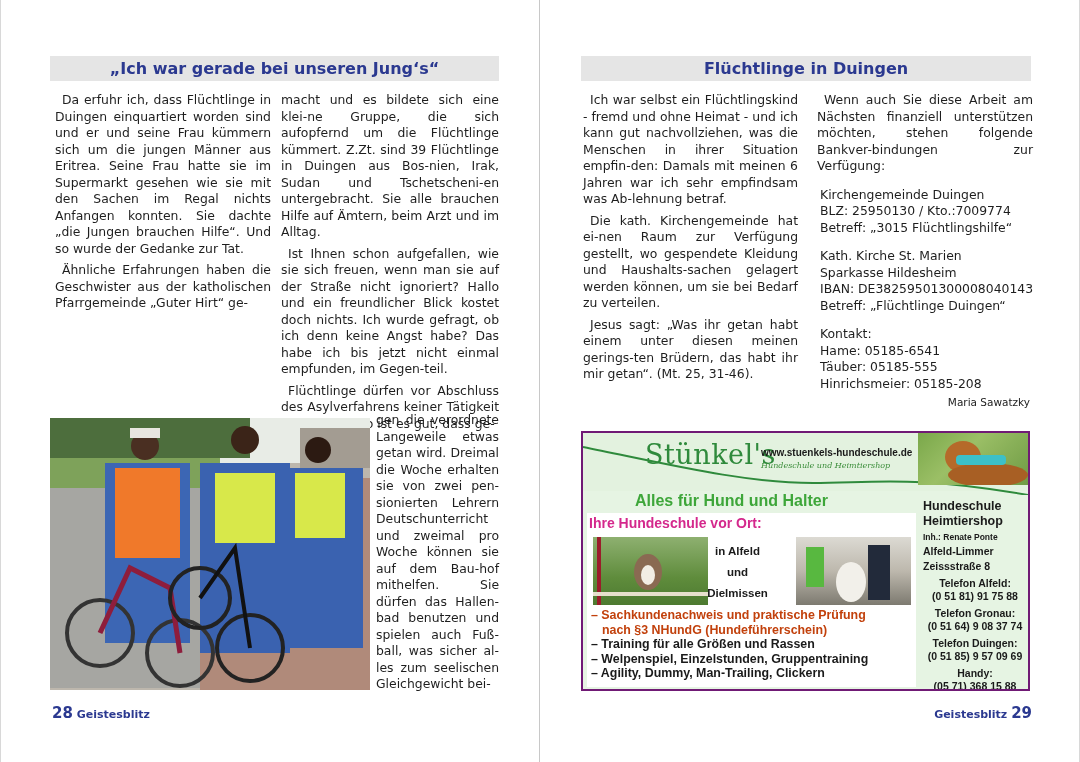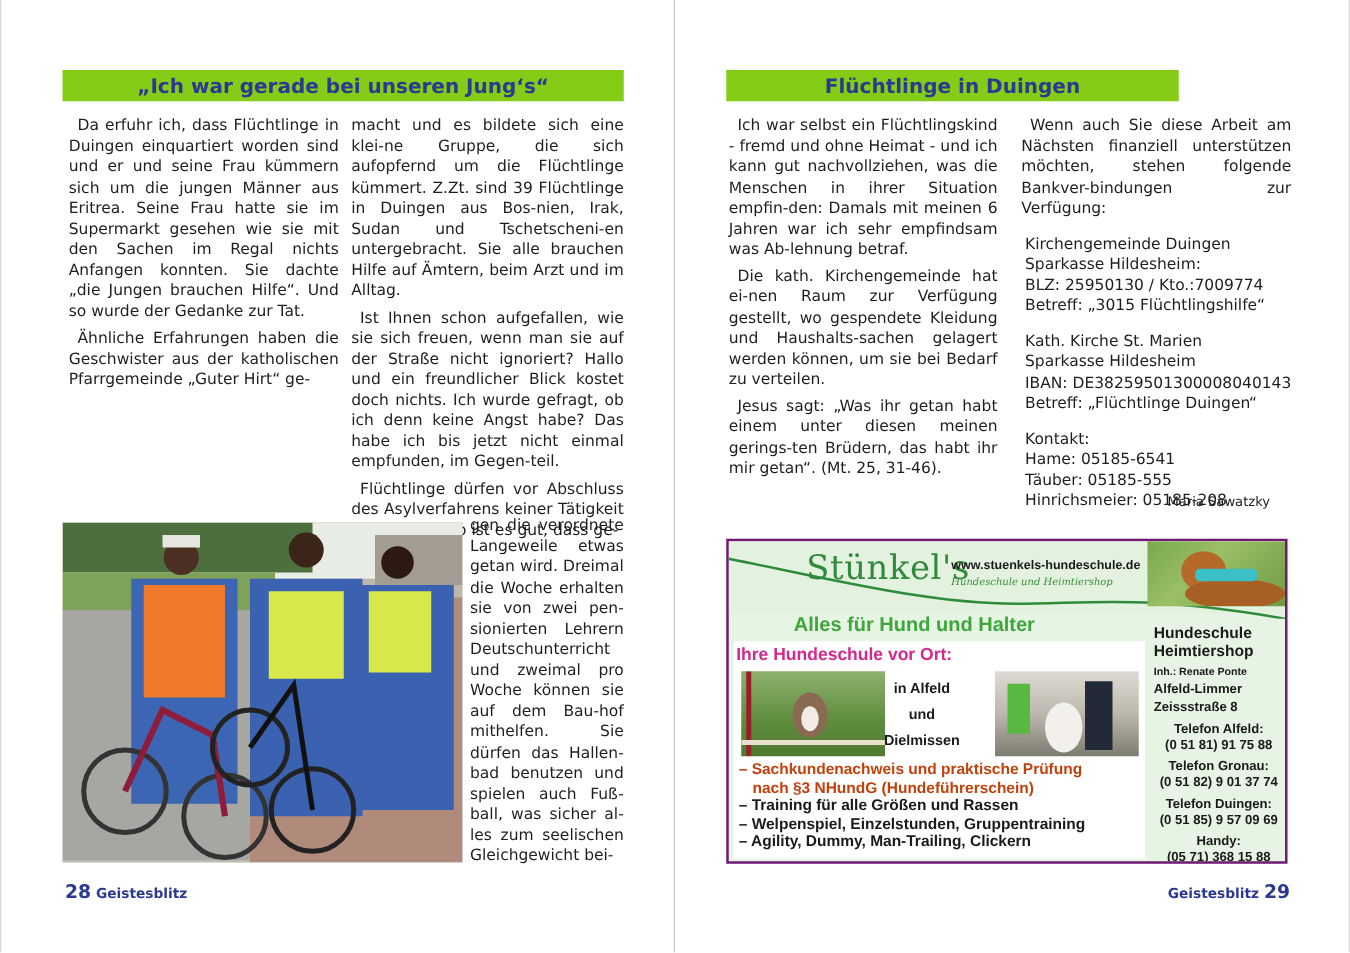--- a/index.html
+++ b/index.html
@@ -8,47 +8,47 @@
 
   .page { position: absolute; top: 0; height: 762px; background: #fff; }
   .page-left { left: 0; width: 540px; }
   .page-right { left: 540px; width: 540px; }
   .spine { position: absolute; left: 539px; top: 0; width: 1px; height: 762px; background: #c8c8c8; }
   .page-edge-l { position: absolute; left: 0; top: 0; width: 1px; height: 762px; background: #d8d8d8; }
   .page-edge-r { position: absolute; right: 0; top: 0; width: 1px; height: 762px; background: #d8d8d8; }
 
   .headline {
     position: absolute; top: 56px; height: 25px;
-    background: #84cc16;
+    background: #e5e5e5;
     color: #2b3990;
     font-family: "DejaVu Sans", sans-serif;
     font-weight: bold; font-size: 16px;
     text-align: center; line-height: 25px;
   }
   .hl-left { left: 50px; width: 449px; }
-  .hl-right { left: 581px; width: 362px; }
+  .hl-right { left: 581px; width: 450px; }
 
   .col {
     position: absolute;
     font-family: "DejaVu Sans", sans-serif;
     font-size: 12.4px; line-height: 16.5px;
     text-align: justify; hyphens: manual;
     color: #1e1e1e;
   }
   .col p { text-indent: 7px; margin-bottom: 5px; }
   .col p.noindent { text-indent: 0; }
 
   .c1 { left: 55px; top: 92px; width: 216px; }
   .c2 { left: 281px; top: 92px; width: 218px; }
   .c2b { left: 376px; top: 412px; width: 123px; }
   .c3 { left: 583px; top: 92px; width: 215px; }
   .c4 { left: 817px; top: 92px; width: 216px; text-align: left; }
   .c4 .block { margin-top: 12px; padding-left: 3px; line-height: 16.5px; }
   .c4 .block div { white-space: nowrap; }
-  .author { position: absolute; left: 920px; top: 396px; width: 110px; text-align: center; font-size: 10.5px; color: #222; }
+  .author { position: absolute; left: 920px; top: 396px; width: 110px; text-align: right; font-size: 10.5px; color: #222; }
 
   
   .photo { position: absolute; left: 50px; top: 418px; width: 320px; height: 272px; overflow: hidden; background: #c7c3bc; }
   .photo svg { width: 100%; height: 100%; display: block; }
 
   
   .folio { position: absolute; top: 704px; color: #2b3990; font-weight: bold; font-size: 11px; }
   .folio .num { font-size: 15px; }
   .folio-left { left: 52px; }
   .folio-right { right: 48px; text-align: right; }
@@ -145,21 +145,20 @@
 <div class="col c3">
   <p>Ich war selbst ein Flüchtlingskind - fremd und ohne Heimat - und ich kann gut nachvollziehen, was die Menschen in ihrer Situation empfin-den: Damals mit meinen 6 Jahren war ich sehr empfindsam was Ab-lehnung betraf.</p>
   <p>Die kath. Kirchengemeinde hat ei-nen Raum zur Verfügung gestellt, wo gespendete Kleidung und Haushalts-sachen gelagert werden können, um sie bei Bedarf zu verteilen.</p>
   <p>Jesus sagt: „Was ihr getan habt einem unter diesen meinen gerings-ten Brüdern, das habt ihr mir getan“. (Mt. 25, 31-46).</p>
 </div>
 
 <div class="col c4">
   <p style="text-align:justify">Wenn auch Sie diese Arbeit am Nächsten finanziell unterstützen möchten, stehen folgende Bankver-bindungen zur Verfügung:</p>
   <div class="block">
     <div>Kirchengemeinde Duingen</div>
-    <div>Sparkasse Hildesheim:</div>
     <div>BLZ: 25950130 / Kto.:7009774</div>
     <div>Betreff: „3015 Flüchtlingshilfe“</div>
   </div>
   <div class="block">
     <div>Kath. Kirche St. Marien</div>
     <div>Sparkasse Hildesheim</div>
     <div>IBAN: DE38259501300008040143</div>
     <div>Betreff: „Flüchtlinge Duingen“</div>
   </div>
   <div class="block">
@@ -223,21 +222,21 @@
     <div class="big">Heimtiershop</div>
     <div class="small">Inh.: Renate Ponte</div>
     <div class="addr">Alfeld-Limmer</div>
     <div class="addr">Zeissstraße 8</div>
     <div class="tel">
       <div>Telefon Alfeld:</div>
       <div>(0 51 81) 91 75 88</div>
     </div>
     <div class="tel">
       <div>Telefon Gronau:</div>
-      <div>(0 51 82) 9 01 37 74</div>
+      <div>(0 51 64) 9 08 37 74</div>
     </div>
     <div class="tel">
       <div>Telefon Duingen:</div>
       <div>(0 51 85) 9 57 09 69</div>
     </div>
     <div class="tel">
       <div>Handy:</div>
       <div>(05 71) 368 15 88</div>
     </div>
   </div>

